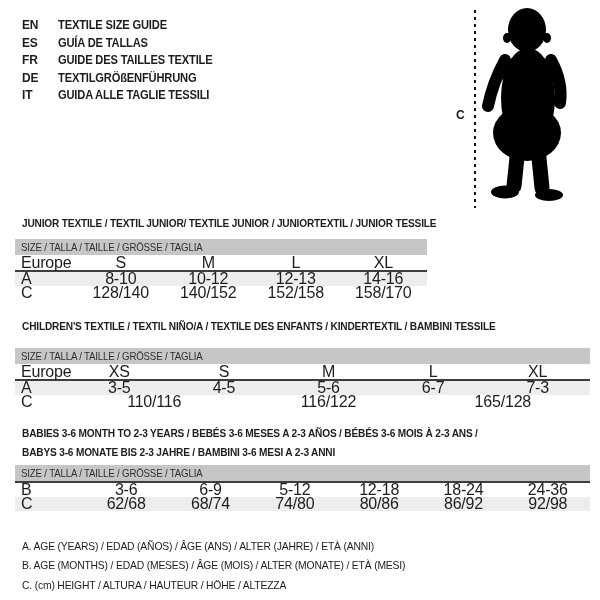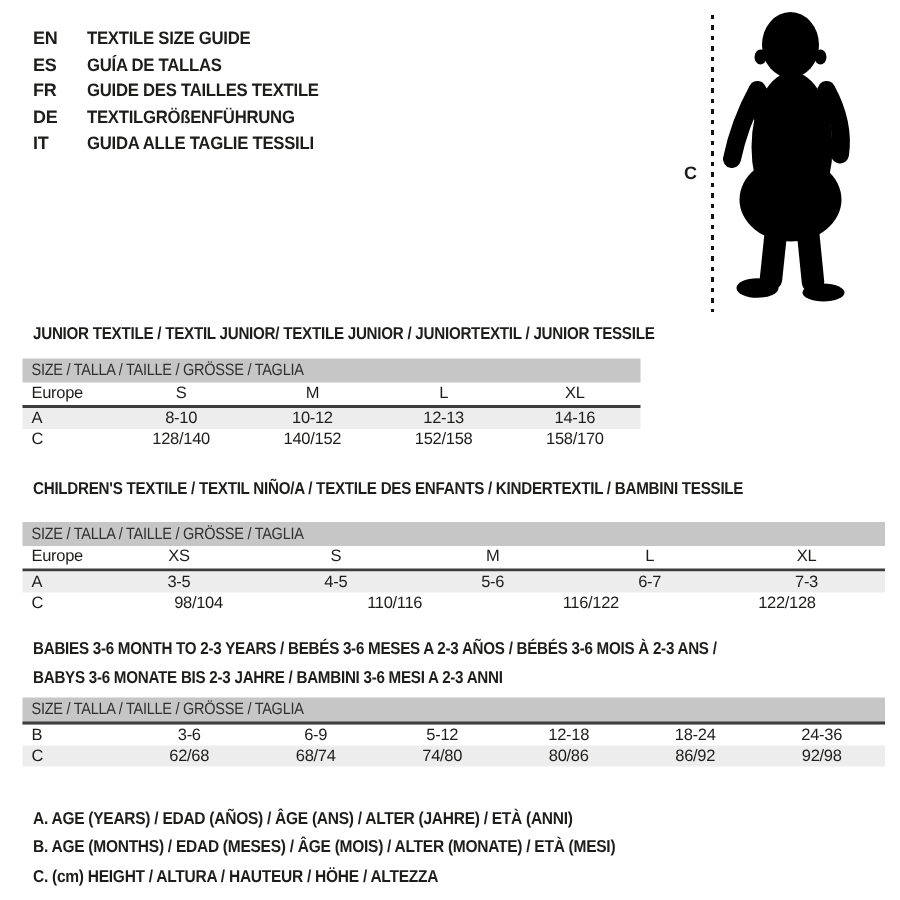--- a/index.html
+++ b/index.html
@@ -33,31 +33,31 @@
   .t-title{
     font-weight:bold;font-size:11.5px;line-height:13px;letter-spacing:-.2px;
     white-space:nowrap;transform:scaleX(.88);transform-origin:left center;margin-left:7px;
   }
   .t1 .t-title{margin-bottom:9px;}
   .t2 .t-title{margin-bottom:15px;}
   .t3 .t-title{line-height:19px;margin-bottom:3px;}
   .size-bar{background:#c6c6c6;height:16px;line-height:16px;padding-left:6px;font-size:11px;color:#2f2f2f;overflow:hidden;}
   .size-bar .cond{display:inline-block;transform:scaleX(.88);transform-origin:left center;letter-spacing:-.2px;white-space:nowrap;}
   .t3 .size-bar{border-bottom:2px solid #3d3d3d;}
-  .trow{display:flex;height:14px;line-height:14px;font-size:11px;letter-spacing:-.2px;}
+  .trow{display:flex;height:14px;line-height:14px;font-size:16px;letter-spacing:-.2px;}
   .trow.header{height:15px;line-height:15px;border-bottom:2px solid #3d3d3d;}
   .trow .lbl{padding-left:6px;}
   .t1 .lbl{width:56px;}
   .t2 .lbl{width:46px;}
   .t3 .lbl{width:63px;}
   .trow .cell{flex:1;text-align:center;}
   .shaded{background:#ededed;}
 
   
-  .notes{position:absolute;left:22px;top:537px;font-weight:bold;font-size:11.5px;line-height:19.3px;letter-spacing:-.2px;}
+  .notes{position:absolute;left:22px;top:537px;font-weight:normal;font-size:11.5px;line-height:19.3px;letter-spacing:-.2px;}
   .note-line{white-space:nowrap;transform:scaleX(.9);transform-origin:left center;}
 </style>
 </head>
 <body>
 
 <div class="canvas">
 
   <div class="lang-block">
     <div class="lang-row">
       <span class="lang-code">EN</span><span class="lang-title">TEXTILE SIZE GUIDE</span>
@@ -143,24 +143,23 @@
     <div class="trow shaded">
       <div class="lbl">A</div>
       <div class="cell">3-5</div>
       <div class="cell">4-5</div>
       <div class="cell">5-6</div>
       <div class="cell">6-7</div>
       <div class="cell">7-3</div>
     </div>
     <div class="trow">
       <div class="lbl">C</div>
-      <div class="cell">98/104</div>
       <div class="cell">110/116</div>
       <div class="cell">116/122</div>
-      <div class="cell">122/128</div>
+      <div class="cell">165/128</div>
     </div>
   </div>
 
   <div class="stable t3">
     <div class="t-title">
       <div>BABIES 3-6 MONTH TO 2-3 YEARS / BEBÉS 3-6 MESES A 2-3 AÑOS / BÉBÉS 3-6 MOIS À 2-3 ANS /</div>
       <div>BABYS 3-6 MONATE BIS 2-3 JAHRE / BAMBINI 3-6 MESI A 2-3 ANNI</div>
     </div>
     <div class="size-bar">
       <span class="cond">SIZE / TALLA / TAILLE / GRÖSSE / TAGLIA</span>

